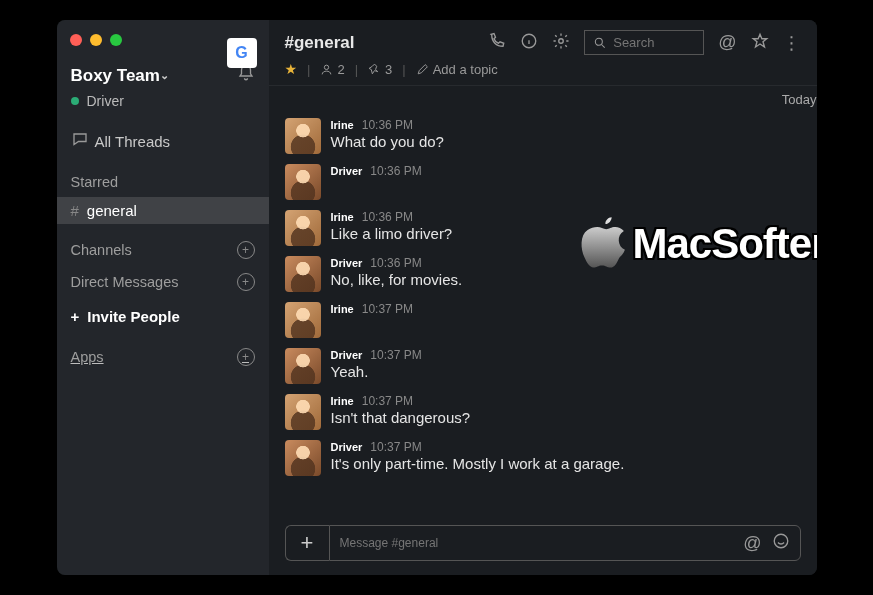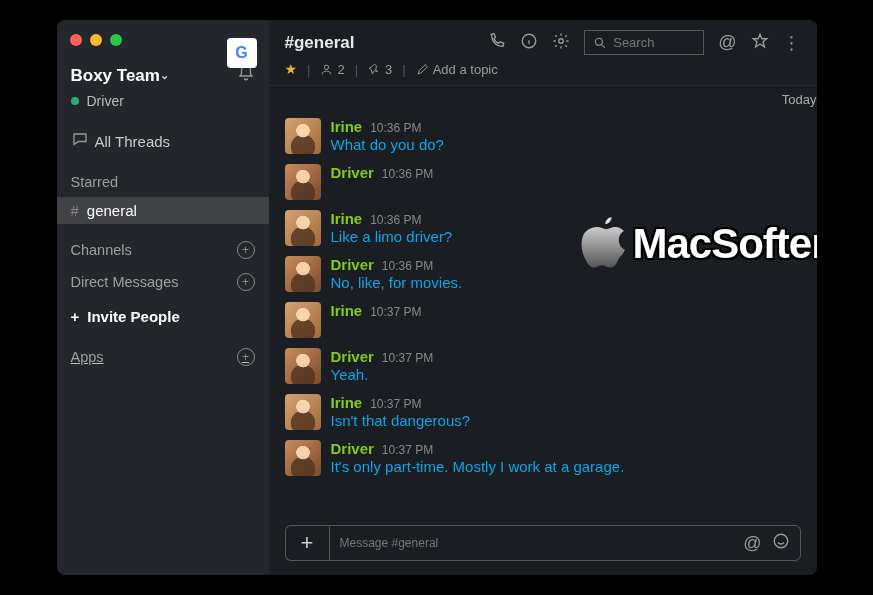--- a/index.html
+++ b/index.html
@@ -38,23 +38,23 @@
 .sep { color:#555; }
 .add-topic { display:flex; align-items:center; gap:4px; cursor:pointer; }
 .date-divider { display:flex; align-items:center; justify-content:flex-end; padding:6px 0 2px 0; color:#aaa; font-size:13px;}
 .messages { flex:1; overflow-y:auto; padding:4px 16px 8px 16px; position:relative;}
 .msg { display:flex; gap:10px; padding:5px 0; }
 .avatar { width:36px; height:36px; border-radius:4px; background:linear-gradient(135deg,#c98b5e,#7a4a2a); flex-shrink:0; position:relative; overflow:hidden;}
 .avatar.irine { background:linear-gradient(135deg,#d4a373,#a06a3a); }
 .avatar::after{content:"";position:absolute;inset:0;background:radial-gradient(circle at 50% 35%,rgba(255,220,180,.9) 0 22%,transparent 24%),radial-gradient(circle at 50% 80%,rgba(80,50,30,.8) 0 35%,transparent 37%);}
 .msg-body { flex:1; }
 .msg-head { display:flex; align-items:baseline; gap:8px; }
-.uname { color:#84cc16; font-weight:700; font-size:15px; }
+.uname { color:#ffffff; font-weight:700; font-size:11px; }
 .ts { color:#888; font-size:12px; }
-.mtext { color:#0ea5e9; font-size:15px; margin-top:1px; }
+.mtext { color:#e5e5e5; font-size:15px; margin-top:1px; }
 .watermark { position:absolute; top:105px; right:-10px; font-size:42px; font-weight:900; color:#fff; letter-spacing:-1px; pointer-events:none; display:flex; align-items:center; gap:4px; text-shadow:2px 2px 0 #000,-2px -2px 0 #000,2px -2px 0 #000,-2px 2px 0 #000; font-family:Arial Black,Arial,sans-serif;}
 .apple-logo { width:52px; height:60px; position:relative; }
 .apple-logo svg { width:100%; height:100%; }
 .composer { margin:10px 16px 14px 16px; display:flex; align-items:stretch; }
 .comp-plus { width:44px; border:1px solid #555; border-right:none; border-radius:6px 0 0 6px; display:flex; align-items:center; justify-content:center; color:#ccc; font-size:22px; cursor:pointer;}
 .comp-input { flex:1; border:1px solid #555; border-radius:0 6px 6px 0; display:flex; align-items:center; padding:0 10px; gap:10px;}
 .comp-input input { flex:1; background:transparent; border:none; outline:none; color:#f97316; font-size:12px; padding:10px 0;}
 .comp-input .icon { color:#999; font-size:18px; cursor:pointer;}
 .ico { width:18px; height:18px; stroke:#999; fill:none; stroke-width:1.8; }
 </style>

